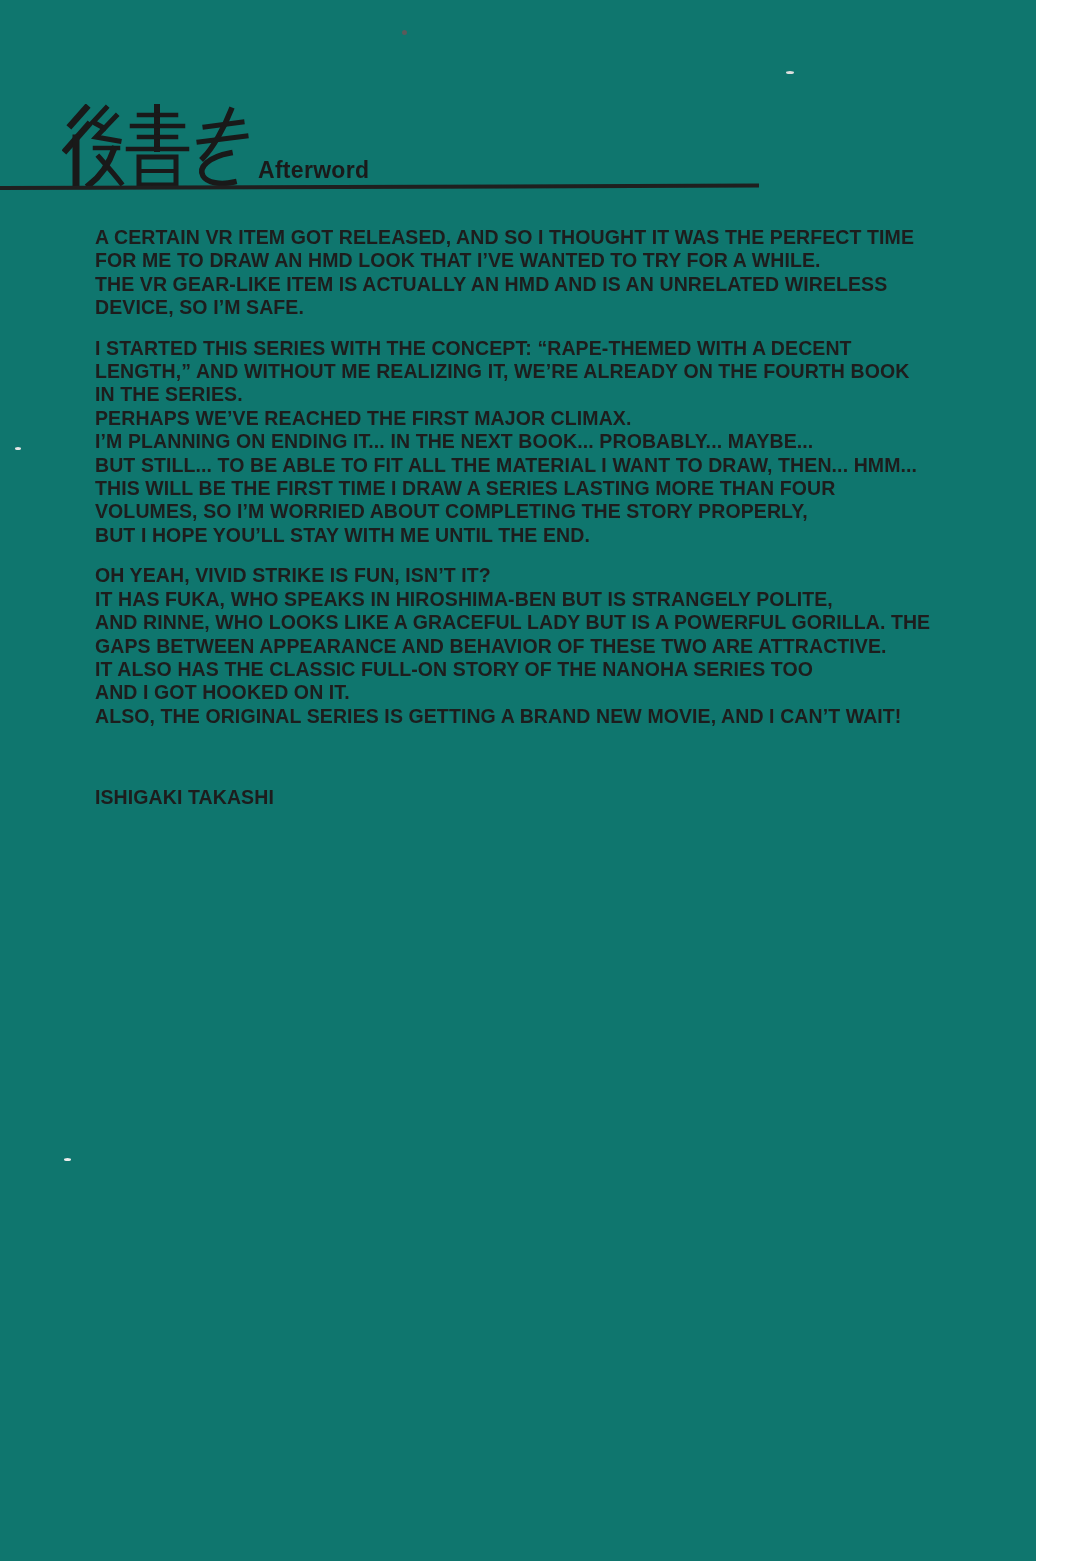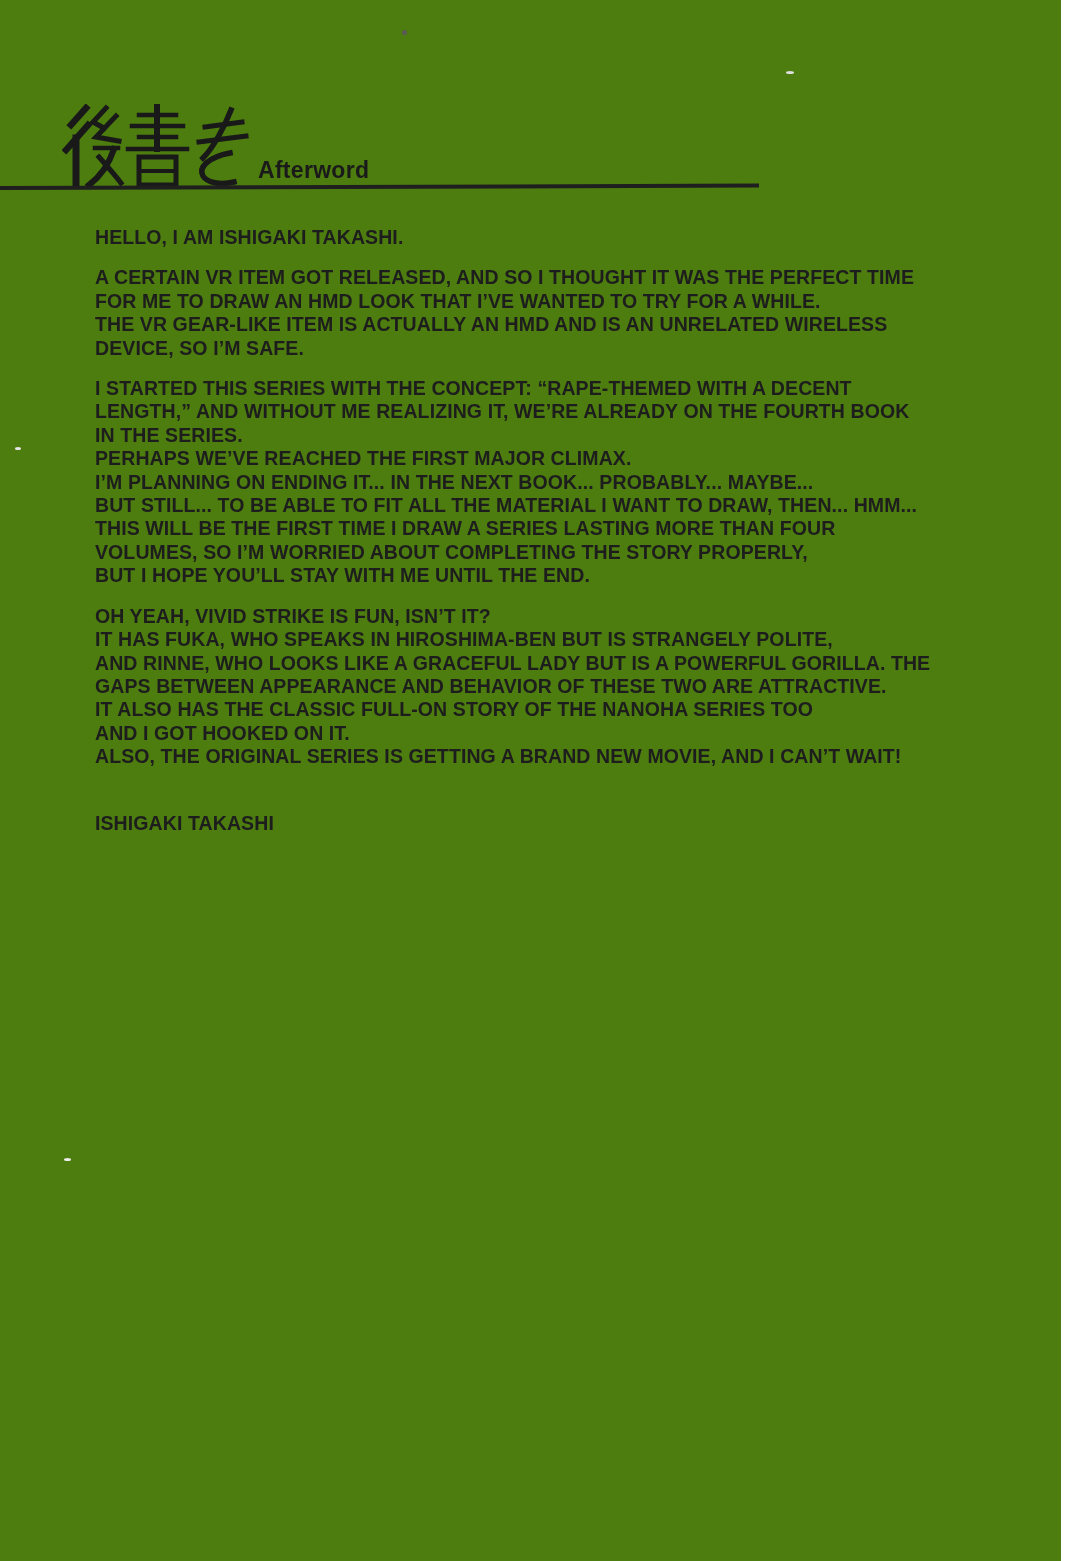--- a/index.html
+++ b/index.html
@@ -5,24 +5,23 @@
   html, body {
     margin: 0;
     padding: 0;
     background: #ffffff;
     font-family: "Liberation Sans", sans-serif;
   }
   .page {
     position: relative;
     width: 1036px;
     height: 1561px;
-    background: #4d7c0f;
+    background: #0f766e;
     overflow: hidden;
     color: #1c1c1c;
-    padding-left: 25px;
   }
   
   .header-kanji-svg {
     position: absolute;
     left: 62px;
     top: 104px;
   }
   .header-kanji-svg path,
   .header-kanji-svg rect,
   .header-kanji-svg line {
@@ -61,21 +60,21 @@
     line-height: 23.4px;
     letter-spacing: 0.1px;
     color: #1d1d1d;
   }
   .para {
     white-space: pre-line;
     margin: 0 0 17px 0;
   }
   .signature {
     white-space: pre-line;
-    margin: 43px 0 0 0;
+    margin: 58px 0 0 0;
   }
   
   .speck {
     position: absolute;
     border-radius: 50%;
   }
   .speck-1 { left: 402px; top: 30px;  width: 5px; height: 5px; background: #5a5a5a; }
   .speck-2 { left: 786px; top: 71px;  width: 8px; height: 3px; background: #dedede; }
   .speck-3 { left: 15px;  top: 447px; width: 6px; height: 3px; background: #e6e6e6; }
   .speck-4 { left: 64px;  top: 1158px; width: 7px; height: 3px; background: #ececec; }
@@ -112,21 +111,20 @@
       <path d="M137,38 L184,32" stroke-width="5"></path>
       <path d="M169,6 C162,24 151,44 141,54" stroke-width="5.5"></path>
       <path d="M168,49 C147,53 136,63 141,72 C145,79 159,81 172,78" stroke-width="5.5"></path>
     </svg>
 
     <span class="header-en">Afterword</span>
     <div class="header-rule"></div>
   </div>
 
   <div class="body-text">
-    <p class="para">HELLO, I AM ISHIGAKI TAKASHI.</p>
     <p class="para">A CERTAIN VR ITEM GOT RELEASED, AND SO I THOUGHT IT WAS THE PERFECT TIME
 FOR ME TO DRAW AN HMD LOOK THAT I’VE WANTED TO TRY FOR A WHILE.
 THE VR GEAR-LIKE ITEM IS ACTUALLY AN HMD AND IS AN UNRELATED WIRELESS
 DEVICE, SO I’M SAFE.</p>
     <p class="para">I STARTED THIS SERIES WITH THE CONCEPT: “RAPE-THEMED WITH A DECENT
 LENGTH,” AND WITHOUT ME REALIZING IT, WE’RE ALREADY ON THE FOURTH BOOK
 IN THE SERIES.
 PERHAPS WE’VE REACHED THE FIRST MAJOR CLIMAX.
 I’M PLANNING ON ENDING IT... IN THE NEXT BOOK... PROBABLY... MAYBE...
 BUT STILL... TO BE ABLE TO FIT ALL THE MATERIAL I WANT TO DRAW, THEN... HMM...

